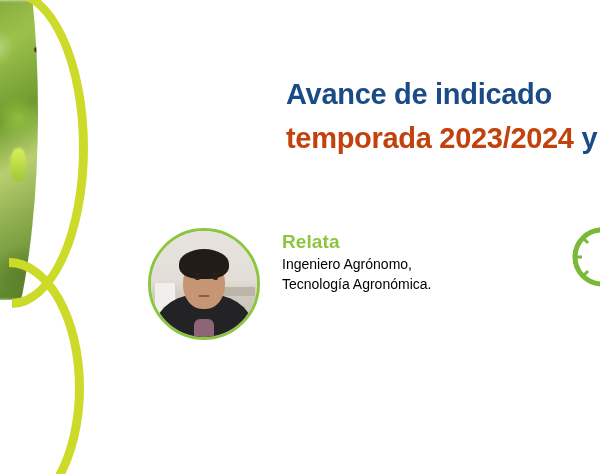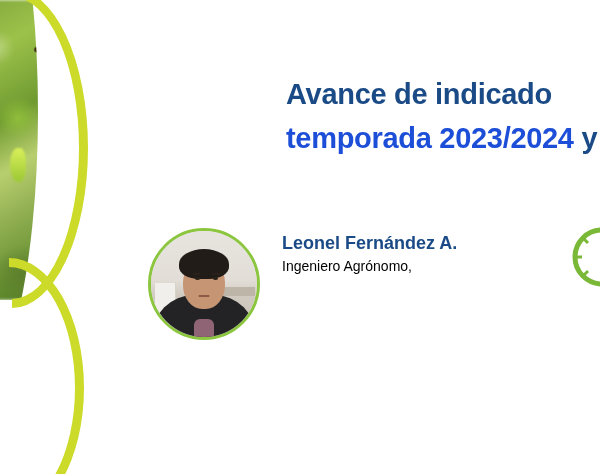--- a/index.html
+++ b/index.html
@@ -98,21 +98,21 @@
   }
   .title-line {
     font-size: 29px;
     font-weight: bold;
     line-height: 44px;
     letter-spacing: -0.3px;
     white-space: nowrap;
     color: #1b4b86;
   }
   .t-navy  { color: #1b4b86; text-align: right; }
-  .t-green { color: #1d4ed8; }
+  .t-green { color: #c2410c; }
 
   
   #speaker-block {
     position: absolute;
     left: 148px;
     top: 228px;
     display: flex;
     align-items: flex-start;
   }
   #avatar {
@@ -288,22 +288,23 @@
     <div class="av-face"></div>
     <div class="av-hair"></div>
     <div class="av-brow l"></div>
     <div class="av-brow r"></div>
     <div class="av-eye l"></div>
     <div class="av-eye r"></div>
     <div class="av-mouth"></div>
   </div>
 
   <div id="speaker-text">
-    <div id="speaker-name">Leonel Fernández A.</div>
+    <div id="relator-label">Relata</div>
     <div class="cred-line">Ingeniero Agrónomo,</div>
+    <div class="cred-line">Tecnología Agronómica.</div>
   </div>
 </div>
 
 <div id="clock-icon">
   <svg width="66" height="66" viewBox="0 0 66 66" aria-hidden="true">
     <g stroke="#7ab837" fill="none" stroke-linecap="butt">
       <circle cx="33" cy="33" r="27" stroke-width="5"></circle>
       <g stroke-width="3">
         <line x1="33" y1="6" x2="33" y2="13"></line>
         <line x1="33" y1="53" x2="33" y2="60"></line>

